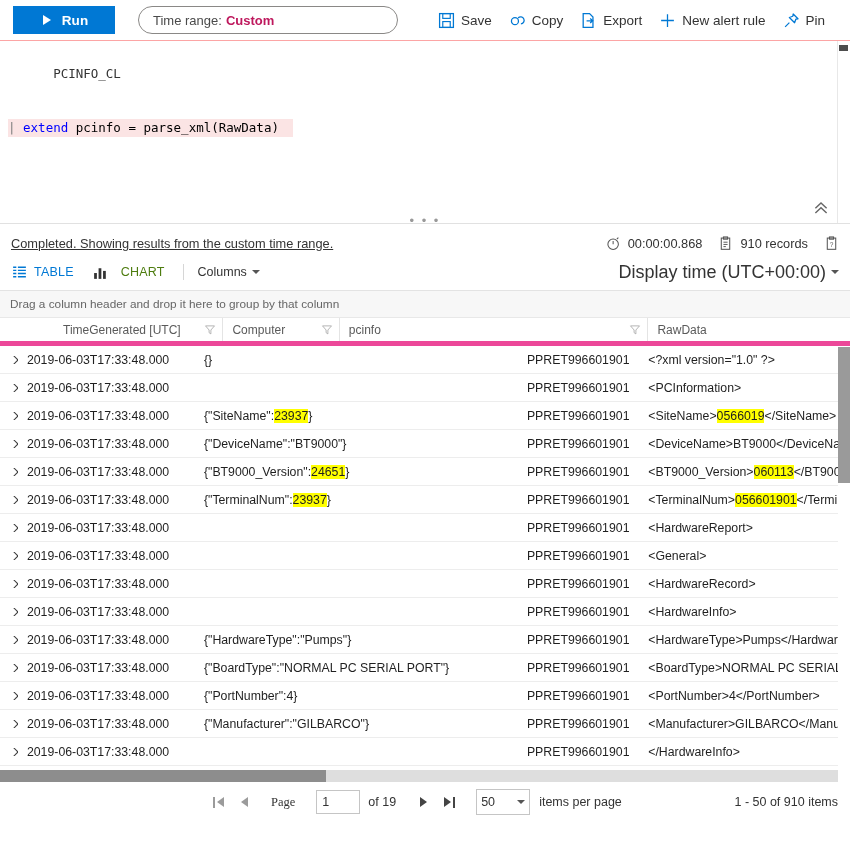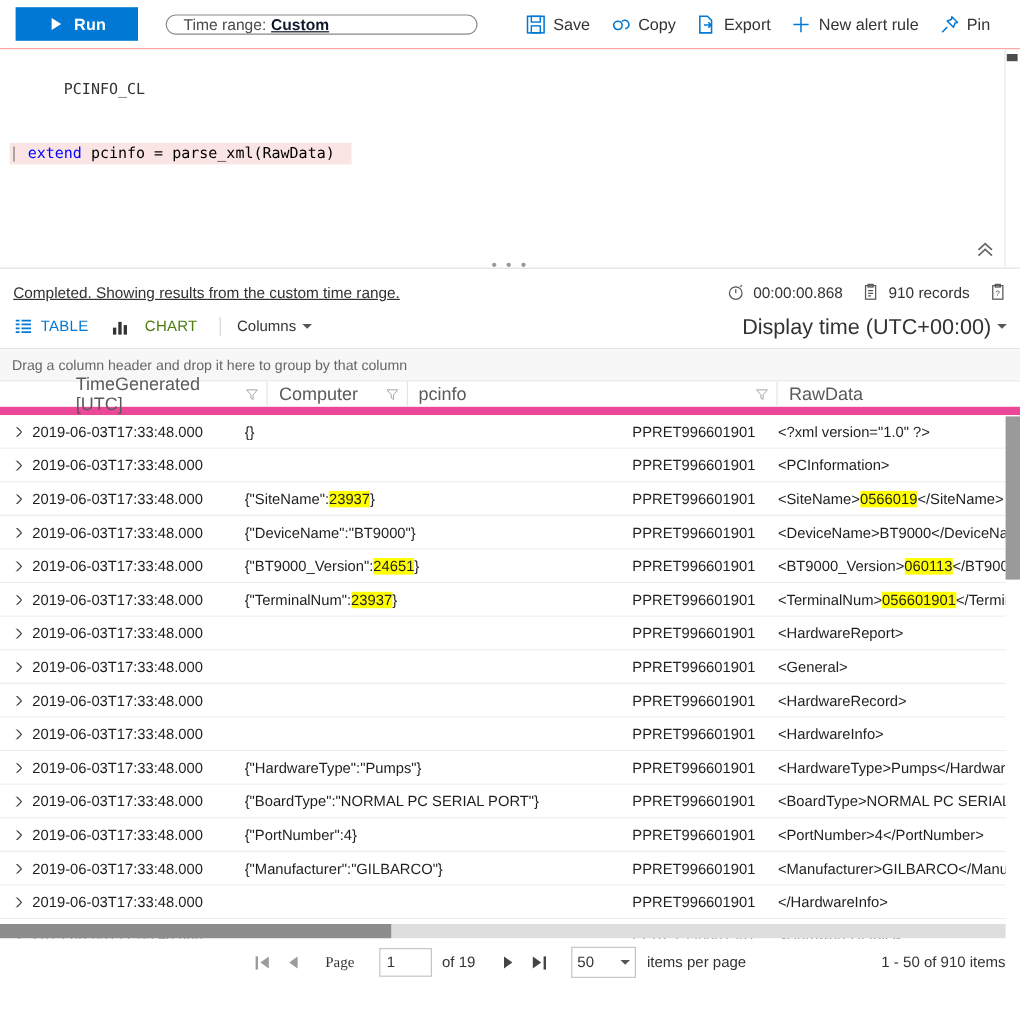--- a/index.html
+++ b/index.html
@@ -37,32 +37,32 @@
     border-left: 8px solid #ffffff;
     border-top: 5.5px solid transparent;
     border-bottom: 5.5px solid transparent;
     display: inline-block;
   }
   .run-btn .tri-wrap {
     width: 14px; height: 14px; display:flex; align-items:center; justify-content:center;
   }
   .timerange {
     margin-left: 23px;
-    width: 260px; height: 17px;
+    width: 260px; height: 28px;
     border: 1px solid #8a8886;
     border-radius: 15px;
     background: #fff;
     display: flex; align-items: center;
     padding: 0 14px;
     font-size: 13px;
     color: #444;
     cursor: pointer;
   }
   .timerange .tr-label { color:#4a4a4a; }
-  .timerange .tr-val { font-weight: bold; color:#0f172a; margin-left: 4px; text-decoration: underline; }
+  .timerange .tr-val { font-weight: bold; color:#be185d; margin-left: 4px; }
 
   .tb-actions { display:flex; align-items:center; margin-left: 40px; gap: 17px; }
   .tb-item {
     display: flex; align-items: center; gap: 6px;
     font-size: 13.5px; color: #333;
     cursor: pointer; white-space: nowrap;
   }
   .tb-ico { width: 17px; height: 17px; display:block; }
 
   
@@ -159,23 +159,23 @@
     background: #f7f7f7;
     border-bottom: 1px solid #e8e8e8;
     display:flex; align-items:center;
     padding-left: 10px;
     font-size: 11.8px;
     color: #666;
   }
   .hdr-row {
     display: flex;
     height: 28px;
-    border-bottom: 7px solid #ec4899;
+    border-bottom: 5px solid #ec4899;
     background: #ffffff;
-    font-size: 15px;
+    font-size: 12px;
     color: #5a5a5a;
     align-items: stretch;
     padding-left: 37px;
   }
   .hdr-cell {
     display:flex; align-items:center; justify-content: space-between;
     border-right: 1px solid #e4e4e4;
     padding: 0 6px 0 9px;
     cursor: pointer;
   }

